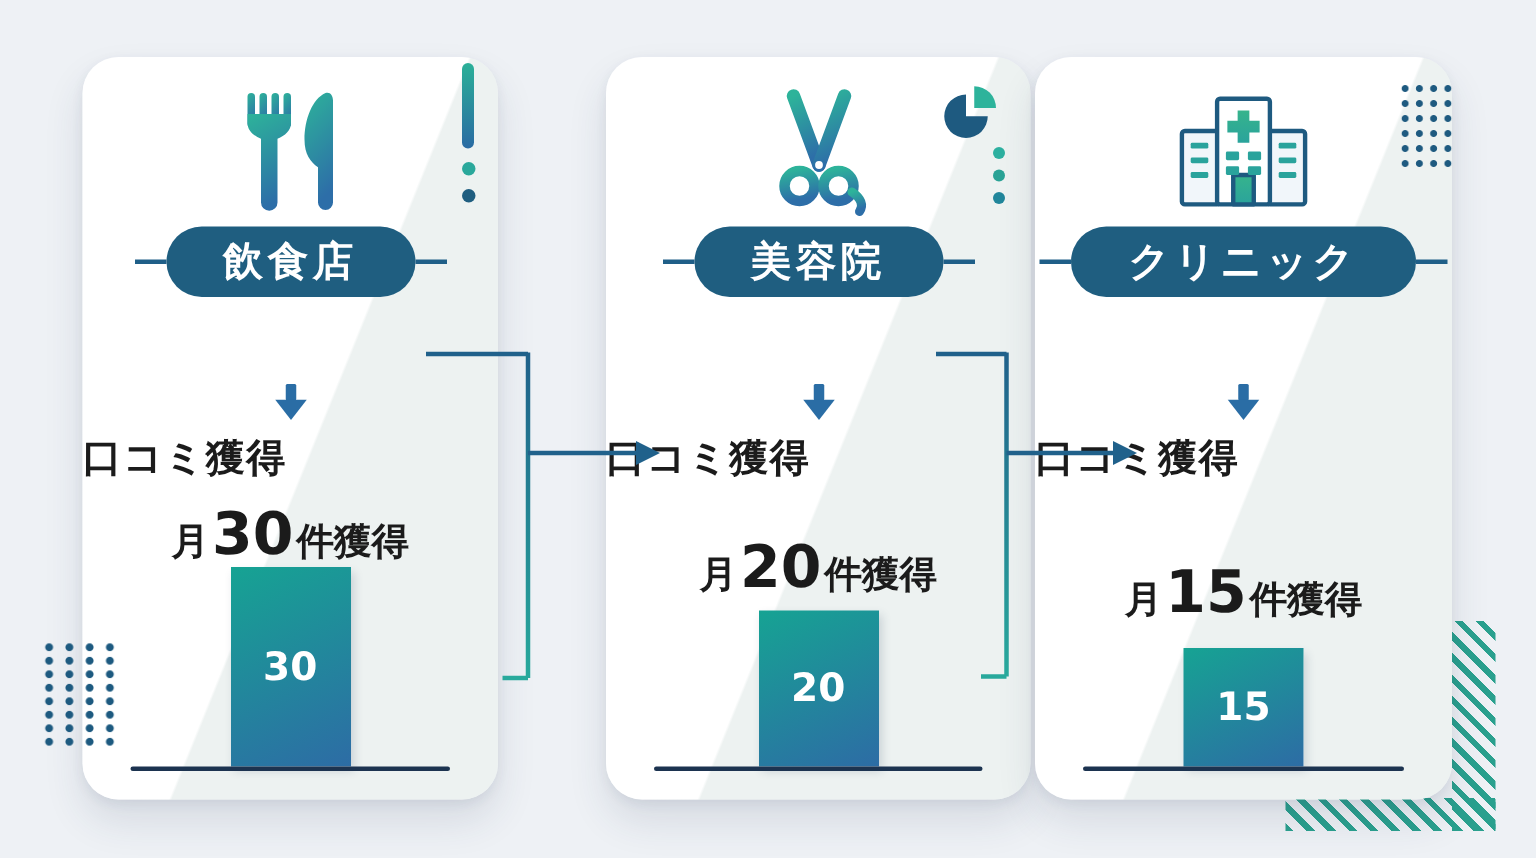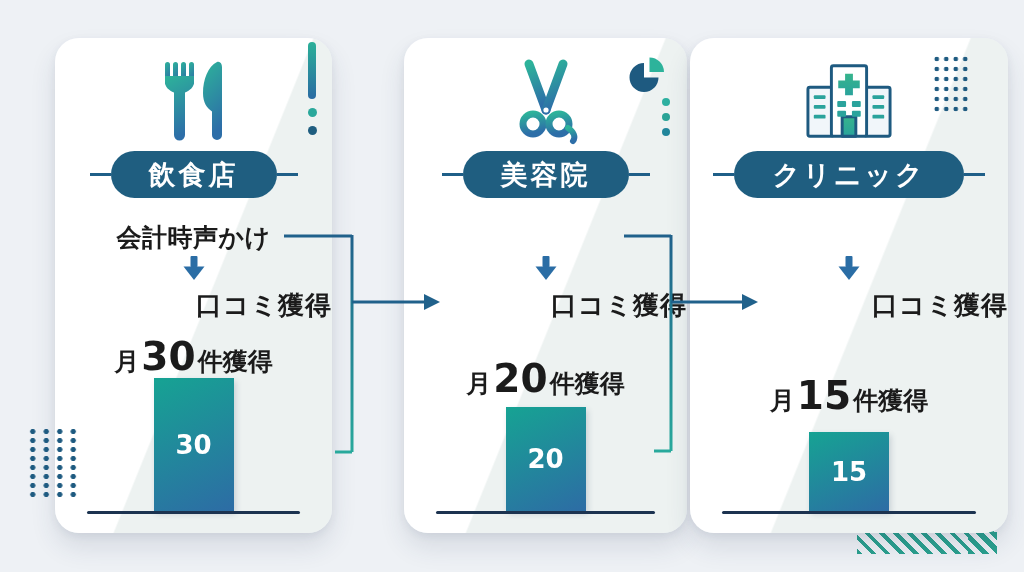--- a/index.html
+++ b/index.html
@@ -12,41 +12,41 @@
   .stage{position:absolute;inset:0;}
 
   
   .card{
     position:absolute;top:38px;height:495px;border-radius:24px;
     background:linear-gradient(112deg,#ffffff 54%,#edf2f1 54.4%);
     box-shadow:0 14px 26px rgba(40,60,90,.12),0 3px 8px rgba(40,60,90,.07);
   }
   .card-1{left:55px;width:277px;}
   .card-2{left:372px;width:283px;margin-left:32px;}
-  .card-3{left:690px;width:278px;padding-left:40px;}
+  .card-3{left:690px;width:278px;}
 
   .icon-area{position:absolute;top:18px;left:0;right:0;height:92px;
     display:flex;align-items:center;justify-content:center;}
 
   .pill-row{position:absolute;top:112px;left:0;right:0;height:48px;
     display:flex;align-items:center;justify-content:center;}
   .pill-line{width:21px;height:3px;background:#1f5f88;}
   .pill{
     height:47px;line-height:47px;padding:0 38px;border-radius:24px;
     background:#1f5e80;color:#ffffff;font-size:27px;font-weight:800;
     letter-spacing:3px;white-space:nowrap;
   }
 
   .tactic{position:absolute;top:183px;left:0;right:0;text-align:center;
     font-size:25px;font-weight:800;letter-spacing:.5px;white-space:nowrap;}
 
   .down-arrow{position:absolute;top:218px;left:0;right:0;
     display:flex;justify-content:center;}
 
-  .result{position:absolute;top:250px;left:0;right:0;text-align:right;
+  .result{position:absolute;top:250px;left:0;right:0;text-align:left;
     font-size:26px;font-weight:800;letter-spacing:1px;}
 
   .monthly{position:absolute;left:0;right:0;display:flex;
     justify-content:center;align-items:baseline;font-weight:800;}
   .card-1 .monthly{top:296px;}
   .card-2 .monthly{top:318px;}
   .card-3 .monthly{top:335px;}
   .monthly .m-side{font-size:25px;}
   .monthly .m-num{font-size:39px;margin:0 2px;}
 
@@ -122,21 +122,20 @@
         </g>
       </svg>
     </div>
 
     <div class="pill-row">
       <span class="pill-line"></span>
       <span class="pill">飲食店</span>
       <span class="pill-line"></span>
     </div>
 
-    <div class="tactic">会計時声かけ</div>
 
     <div class="down-arrow">
       <svg width="26" height="25" viewBox="0 0 26 25">
         <g fill="#2a6da5">
           <rect x="9.5" y="0" width="7" height="11" rx="1"></rect>
           <path d="M2.5 10.5 h21 L13 24 Z"></path>
         </g>
       </svg>
     </div>
 

